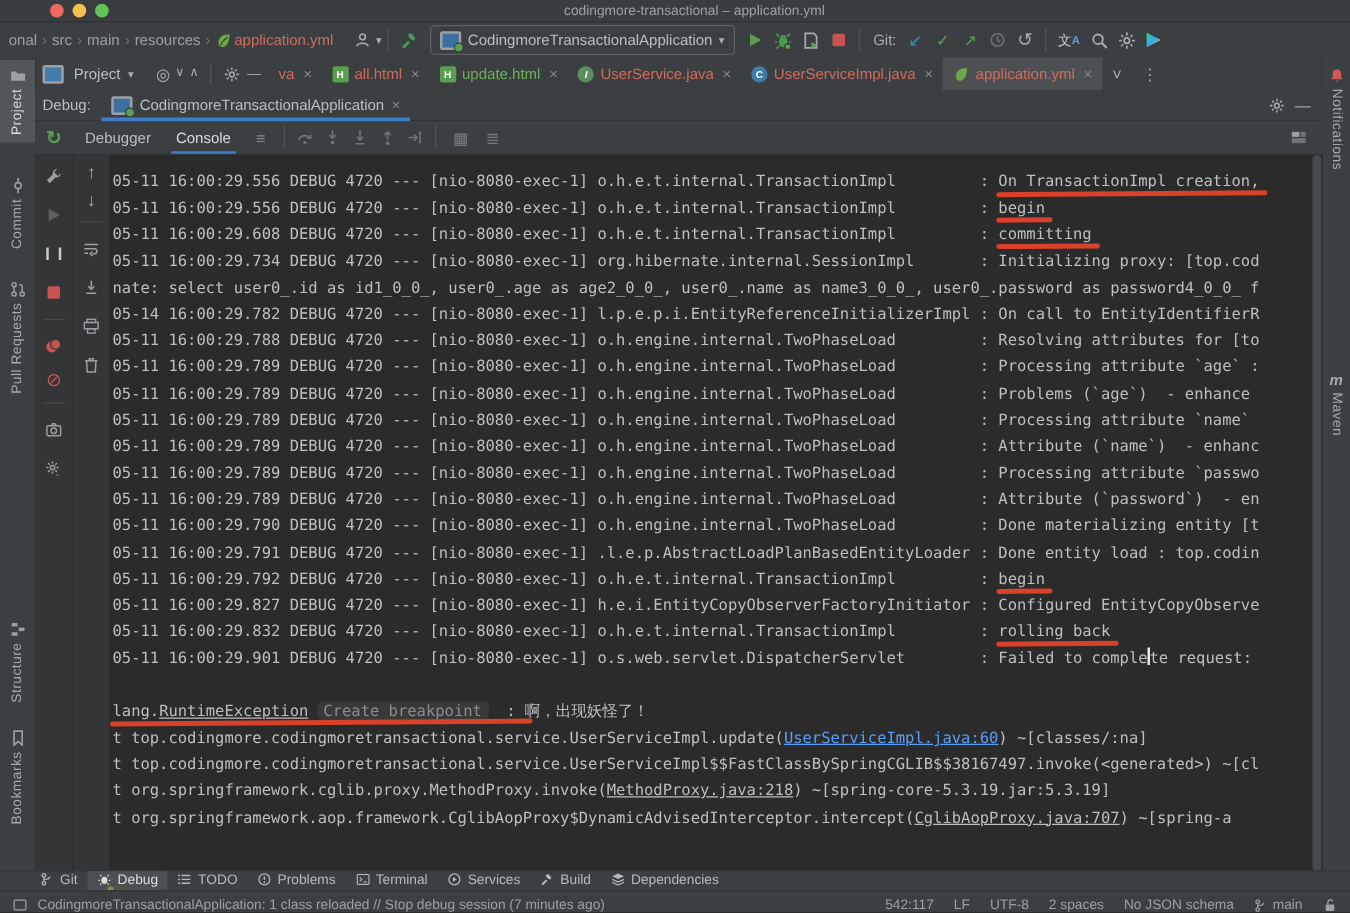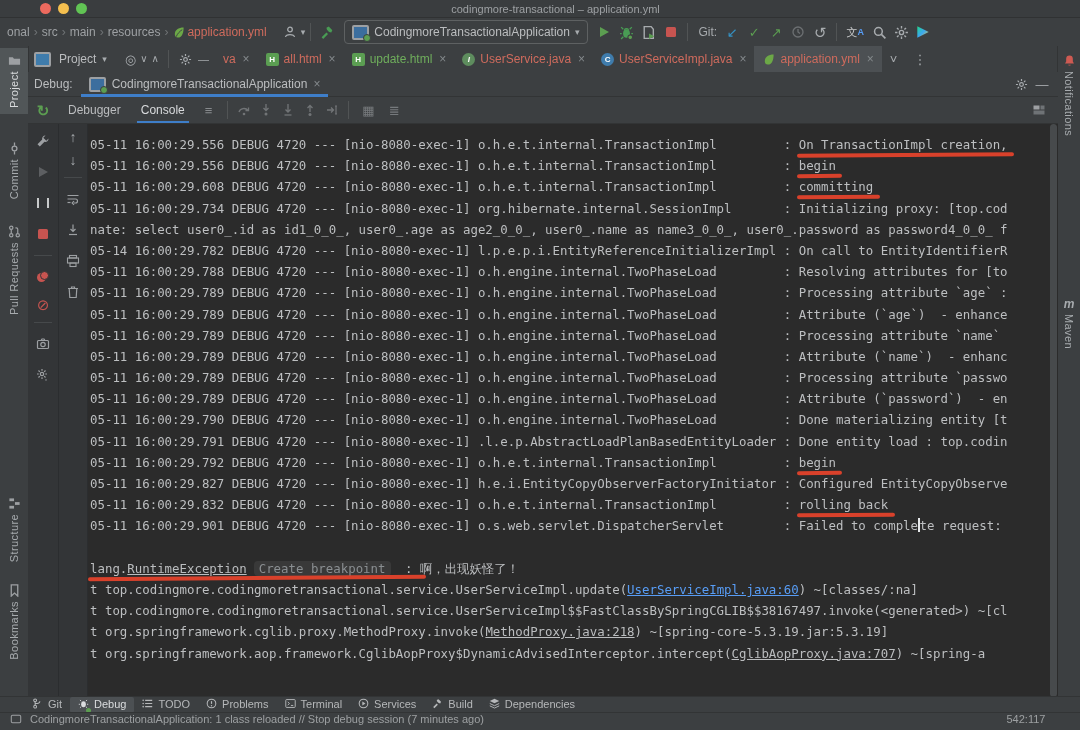--- a/index.html
+++ b/index.html
@@ -103,24 +103,24 @@
   .vscroll{position:absolute;right:1px;top:0;width:7px;height:100%;background:#4C5052;border-radius:4px;opacity:.85;}
 
   
   .toolbottom{position:absolute;left:0;bottom:18px;width:1080px;height:16px;background:#3C3F41;
               border-top:1px solid #323435;display:flex;align-items:center;font-size:11px;padding-left:24px;box-sizing:border-box;}
   .btab{display:flex;align-items:flex-start;gap:5px;padding:1px 8px;border-radius:2px;color:#B6B8BA;height:14px;}
   .btab.sel{background:#4C5053;color:#DADCDE;}
   .bugdot{position:relative;}
   .bugdot .dot{position:absolute;right:-2px;bottom:-2px;width:5px;height:5px;border-radius:50%;background:#5C9E51;}
   .statusbar{position:absolute;left:0;bottom:0;width:1080px;height:18px;background:#3C3F41;
-             border-top:1px solid #323435;display:flex;align-items:flex-start;font-size:11px;color:#9DA0A2;
+             border-top:1px solid #323435;display:flex;align-items:flex-end;font-size:11px;color:#9DA0A2;
              padding:0 10px;box-sizing:border-box;}
   .statusbar .left{display:flex;align-items:center;gap:8px;}
-  .statusbar .right{margin-left:auto;display:flex;align-items:center;gap:16px;flex-direction:column;}
+  .statusbar .right{margin-left:auto;display:flex;align-items:center;gap:16px;}
 </style>
 </head>
 <body>
 
 <div id="app">
 
   <div class="titlebar">
     <span class="tl r"></span>
     <span class="tl y"></span>
     <span class="tl g"></span>
@@ -496,21 +496,21 @@
       <div class="console">
         <div>
             <div class="cline"><span>05-11 16:00:29.556 DEBUG 4720 --- [nio-8080-exec-1] o.h.e.t.internal.TransactionImpl         : </span><span class="rmark">On TransactionImpl creation,</span></div>
             <div class="cline"><span>05-11 16:00:29.556 DEBUG 4720 --- [nio-8080-exec-1] o.h.e.t.internal.TransactionImpl         : </span><span class="rmark">begin</span></div>
             <div class="cline"><span>05-11 16:00:29.608 DEBUG 4720 --- [nio-8080-exec-1] o.h.e.t.internal.TransactionImpl         : </span><span class="rmark">committing</span></div>
             <div class="cline"><span>05-11 16:00:29.734 DEBUG 4720 --- [nio-8080-exec-1] org.hibernate.internal.SessionImpl       : </span><span>Initializing proxy: [top.cod</span></div>
             <div class="cline"><span>nate: select user0_.id as id1_0_0_, user0_.age as age2_0_0_, user0_.name as name3_0_0_, user0_.password as password4_0_0_ f</span></div>
             <div class="cline"><span>05-14 16:00:29.782 DEBUG 4720 --- [nio-8080-exec-1] l.p.e.p.i.EntityReferenceInitializerImpl : </span><span>On call to EntityIdentifierR</span></div>
             <div class="cline"><span>05-11 16:00:29.788 DEBUG 4720 --- [nio-8080-exec-1] o.h.engine.internal.TwoPhaseLoad         : </span><span>Resolving attributes for [to</span></div>
             <div class="cline"><span>05-11 16:00:29.789 DEBUG 4720 --- [nio-8080-exec-1] o.h.engine.internal.TwoPhaseLoad         : </span><span>Processing attribute `age` :</span></div>
-            <div class="cline"><span>05-11 16:00:29.789 DEBUG 4720 --- [nio-8080-exec-1] o.h.engine.internal.TwoPhaseLoad         : </span><span>Attribute (`age`)  - enhance</span></div>
+            <div class="cline"><span>05-11 16:00:29.789 DEBUG 4720 --- [nio-8080-exec-1] o.h.engine.internal.TwoPhaseLoad         : </span><span>Problems (`age`)  - enhance</span></div>
             <div class="cline"><span>05-11 16:00:29.789 DEBUG 4720 --- [nio-8080-exec-1] o.h.engine.internal.TwoPhaseLoad         : </span><span>Processing attribute `name`</span></div>
             <div class="cline"><span>05-11 16:00:29.789 DEBUG 4720 --- [nio-8080-exec-1] o.h.engine.internal.TwoPhaseLoad         : </span><span>Attribute (`name`)  - enhanc</span></div>
             <div class="cline"><span>05-11 16:00:29.789 DEBUG 4720 --- [nio-8080-exec-1] o.h.engine.internal.TwoPhaseLoad         : </span><span>Processing attribute `passwo</span></div>
             <div class="cline"><span>05-11 16:00:29.789 DEBUG 4720 --- [nio-8080-exec-1] o.h.engine.internal.TwoPhaseLoad         : </span><span>Attribute (`password`)  - en</span></div>
             <div class="cline"><span>05-11 16:00:29.790 DEBUG 4720 --- [nio-8080-exec-1] o.h.engine.internal.TwoPhaseLoad         : </span><span>Done materializing entity [t</span></div>
             <div class="cline"><span>05-11 16:00:29.791 DEBUG 4720 --- [nio-8080-exec-1] .l.e.p.AbstractLoadPlanBasedEntityLoader : </span><span>Done entity load : top.codin</span></div>
             <div class="cline"><span>05-11 16:00:29.792 DEBUG 4720 --- [nio-8080-exec-1] o.h.e.t.internal.TransactionImpl         : </span><span class="rmark">begin</span></div>
             <div class="cline"><span>05-11 16:00:29.827 DEBUG 4720 --- [nio-8080-exec-1] h.e.i.EntityCopyObserverFactoryInitiator : </span><span>Configured EntityCopyObserve</span></div>
             <div class="cline"><span>05-11 16:00:29.832 DEBUG 4720 --- [nio-8080-exec-1] o.h.e.t.internal.TransactionImpl         : </span><span class="rmark">rolling back</span></div>
             <div class="cline"><span>05-11 16:00:29.901 DEBUG 4720 --- [nio-8080-exec-1] o.s.web.servlet.DispatcherServlet        : </span><span>Failed to comple</span><span class="caret"></span><span>te request:</span></div>

